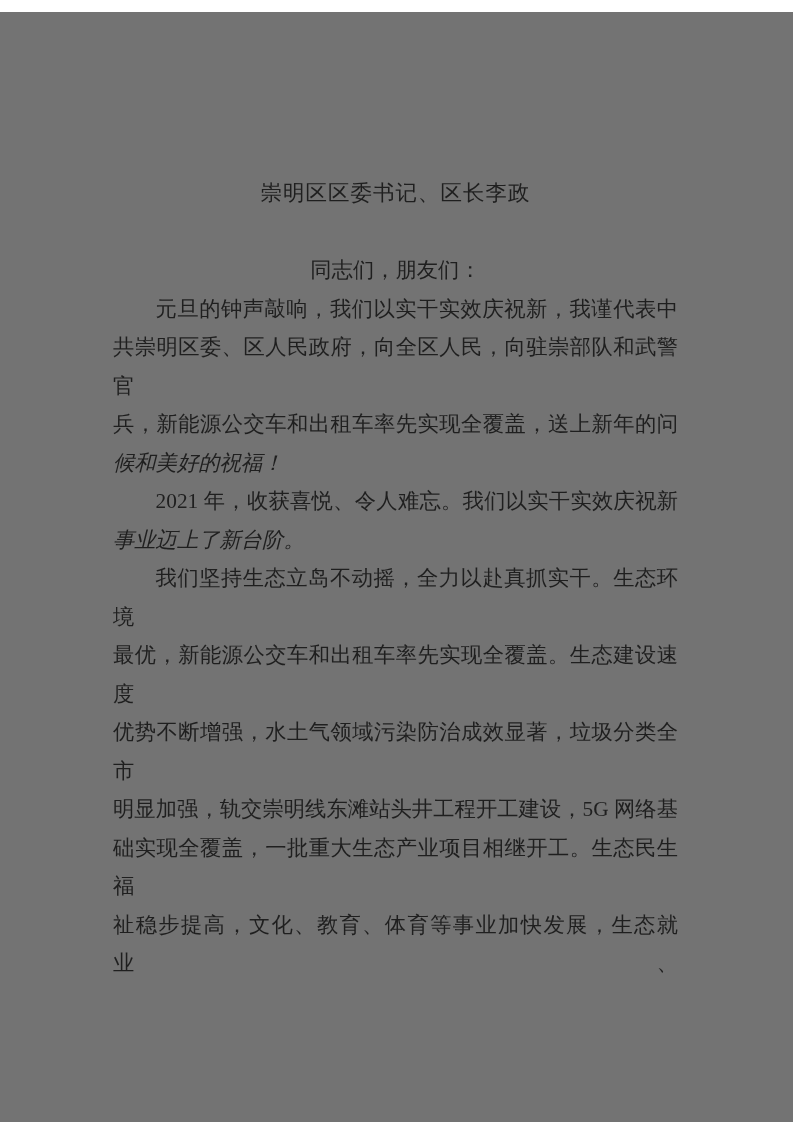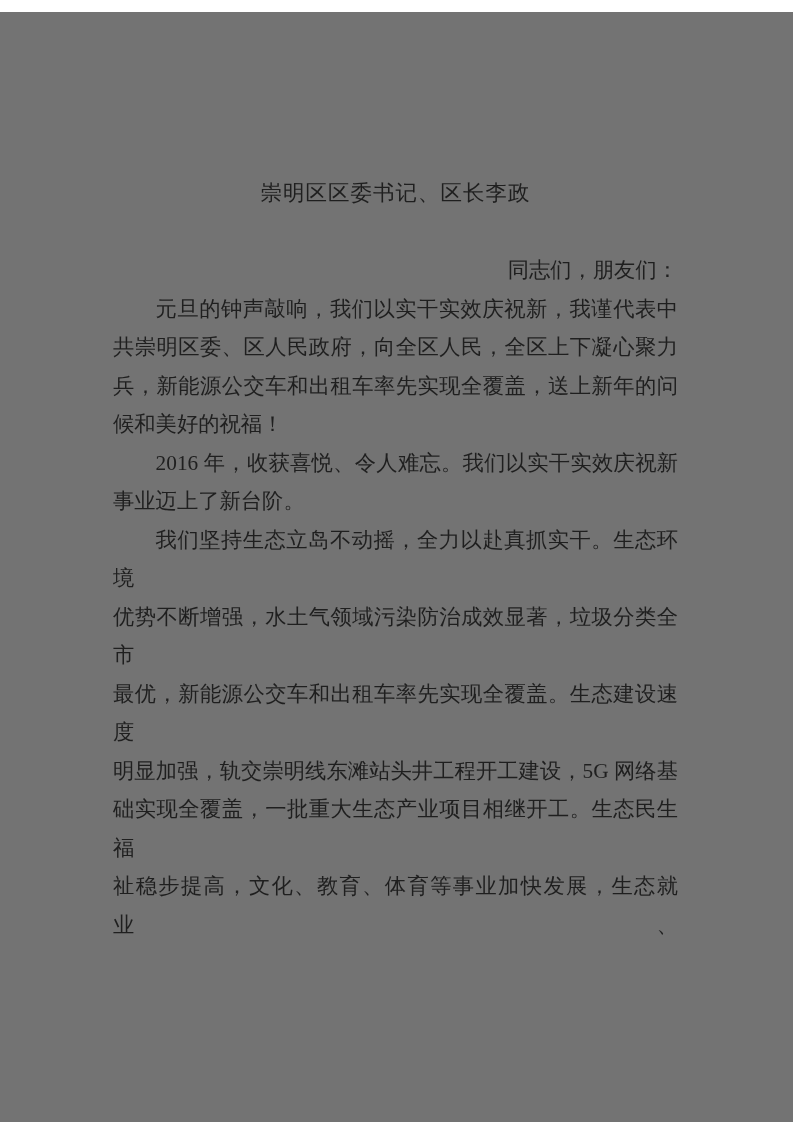--- a/index.html
+++ b/index.html
@@ -27,58 +27,59 @@
     font-size: 21.5px;
     font-weight: normal;
     text-align: center;
     line-height: 38.5px;
     letter-spacing: 1px;
   }
   .blank-line {
     height: 38.5px;
   }
   .salutation {
-    text-align: right;
+    text-align: center;
   }
   .para {
     margin: 0;
     padding: 0;
   }
   .line {
     text-align: justify;
     text-align-last: justify;
     white-space: normal;
   }
   .line.first {
     text-indent: 2em;
   }
   .line.last {
     text-align-last: left;
+    font-style: italic;
   }
 </style>
 </head>
 <body>
 
 <div class="page">
   <h1 class="doc-title">崇明区区委书记、区长李政</h1>
   <div class="blank-line"></div>
   <div class="salutation">同志们，朋友们：</div>
   <div id="paragraphs">
       <div class="para">
         <div class="line first">元旦的钟声敲响，我们以实干实效庆祝新，我谨代表中</div>
-        <div class="line">共崇明区委、区人民政府，向全区人民，全区上下凝心聚力</div>
+        <div class="line">共崇明区委、区人民政府，向全区人民，向驻崇部队和武警官</div>
         <div class="line">兵，新能源公交车和出租车率先实现全覆盖，送上新年的问</div>
         <div class="line last">候和美好的祝福！</div>
       </div>
       <div class="para">
-        <div class="line first">2016 年，收获喜悦、令人难忘。我们以实干实效庆祝新</div>
+        <div class="line first">2021 年，收获喜悦、令人难忘。我们以实干实效庆祝新</div>
         <div class="line last">事业迈上了新台阶。</div>
       </div>
       <div class="para">
         <div class="line first">我们坚持生态立岛不动摇，全力以赴真抓实干。生态环境</div>
+        <div class="line">最优，新能源公交车和出租车率先实现全覆盖。生态建设速度</div>
         <div class="line">优势不断增强，水土气领域污染防治成效显著，垃圾分类全市</div>
-        <div class="line">最优，新能源公交车和出租车率先实现全覆盖。生态建设速度</div>
         <div class="line">明显加强，轨交崇明线东滩站头井工程开工建设，5G 网络基</div>
         <div class="line">础实现全覆盖，一批重大生态产业项目相继开工。生态民生福</div>
         <div class="line">祉稳步提高，文化、教育、体育等事业加快发展，生态就业、</div>
       </div>
     </div>
 </div>
 
 </body></html>

